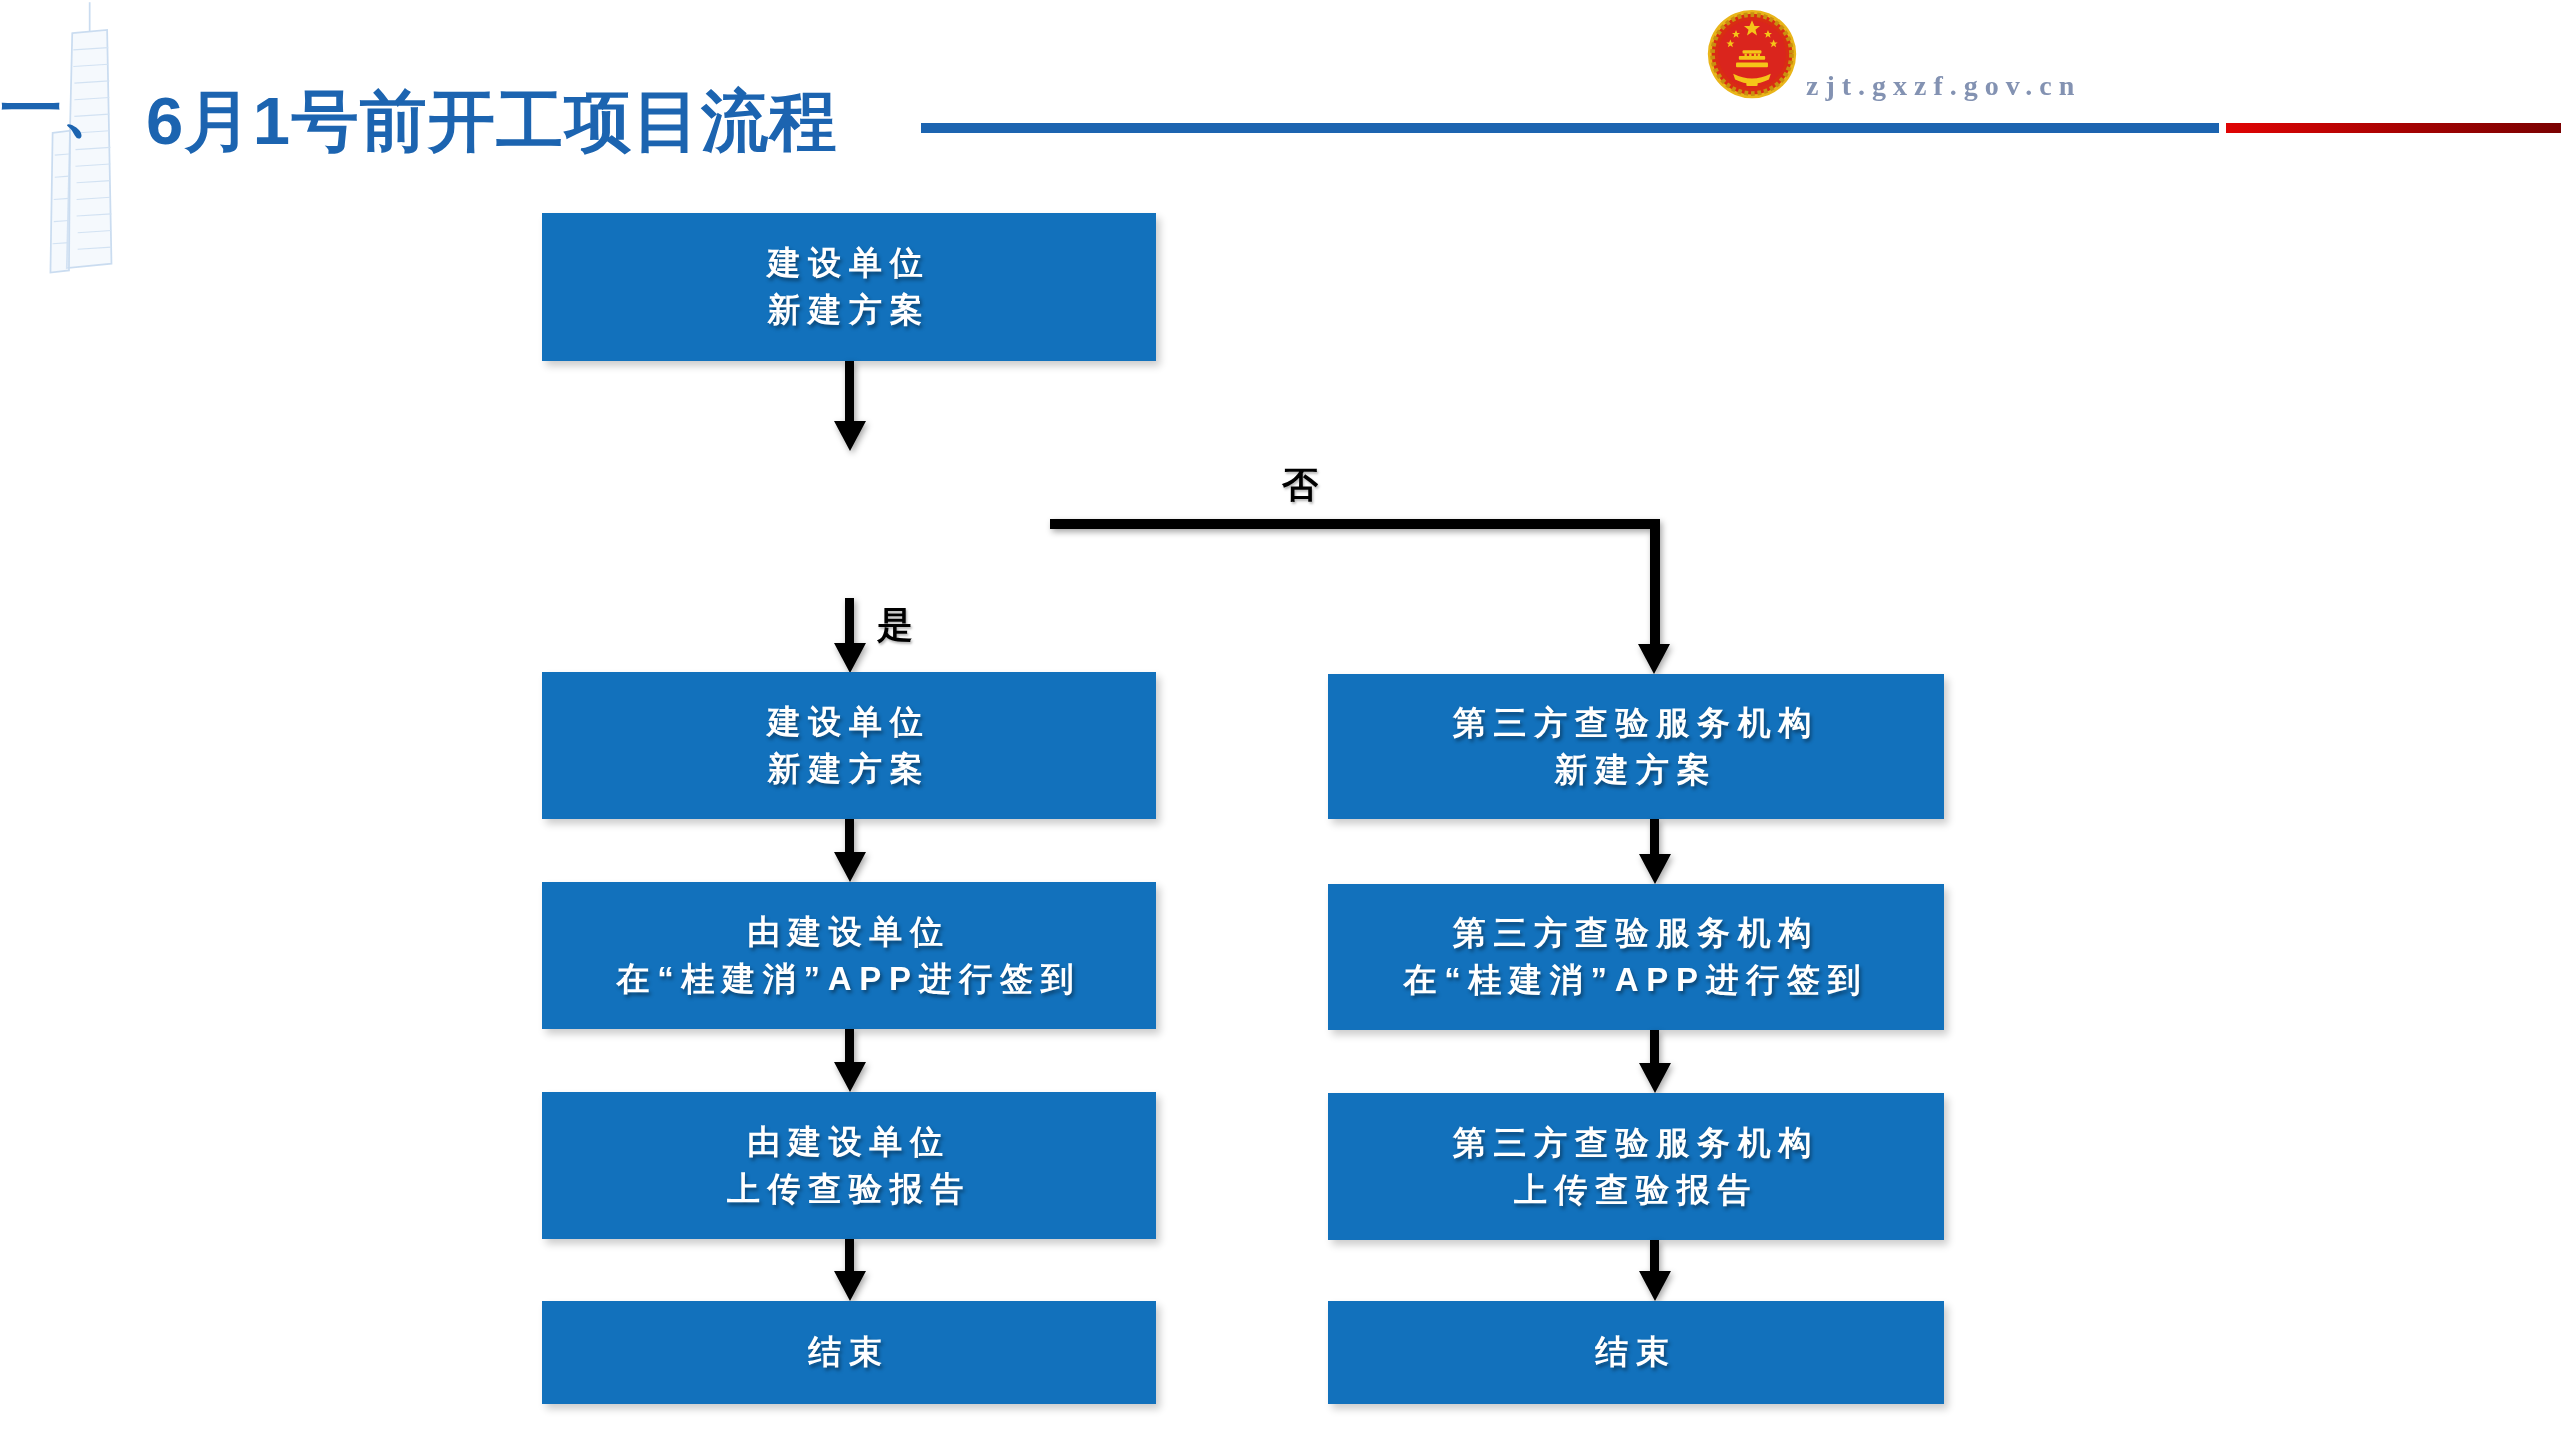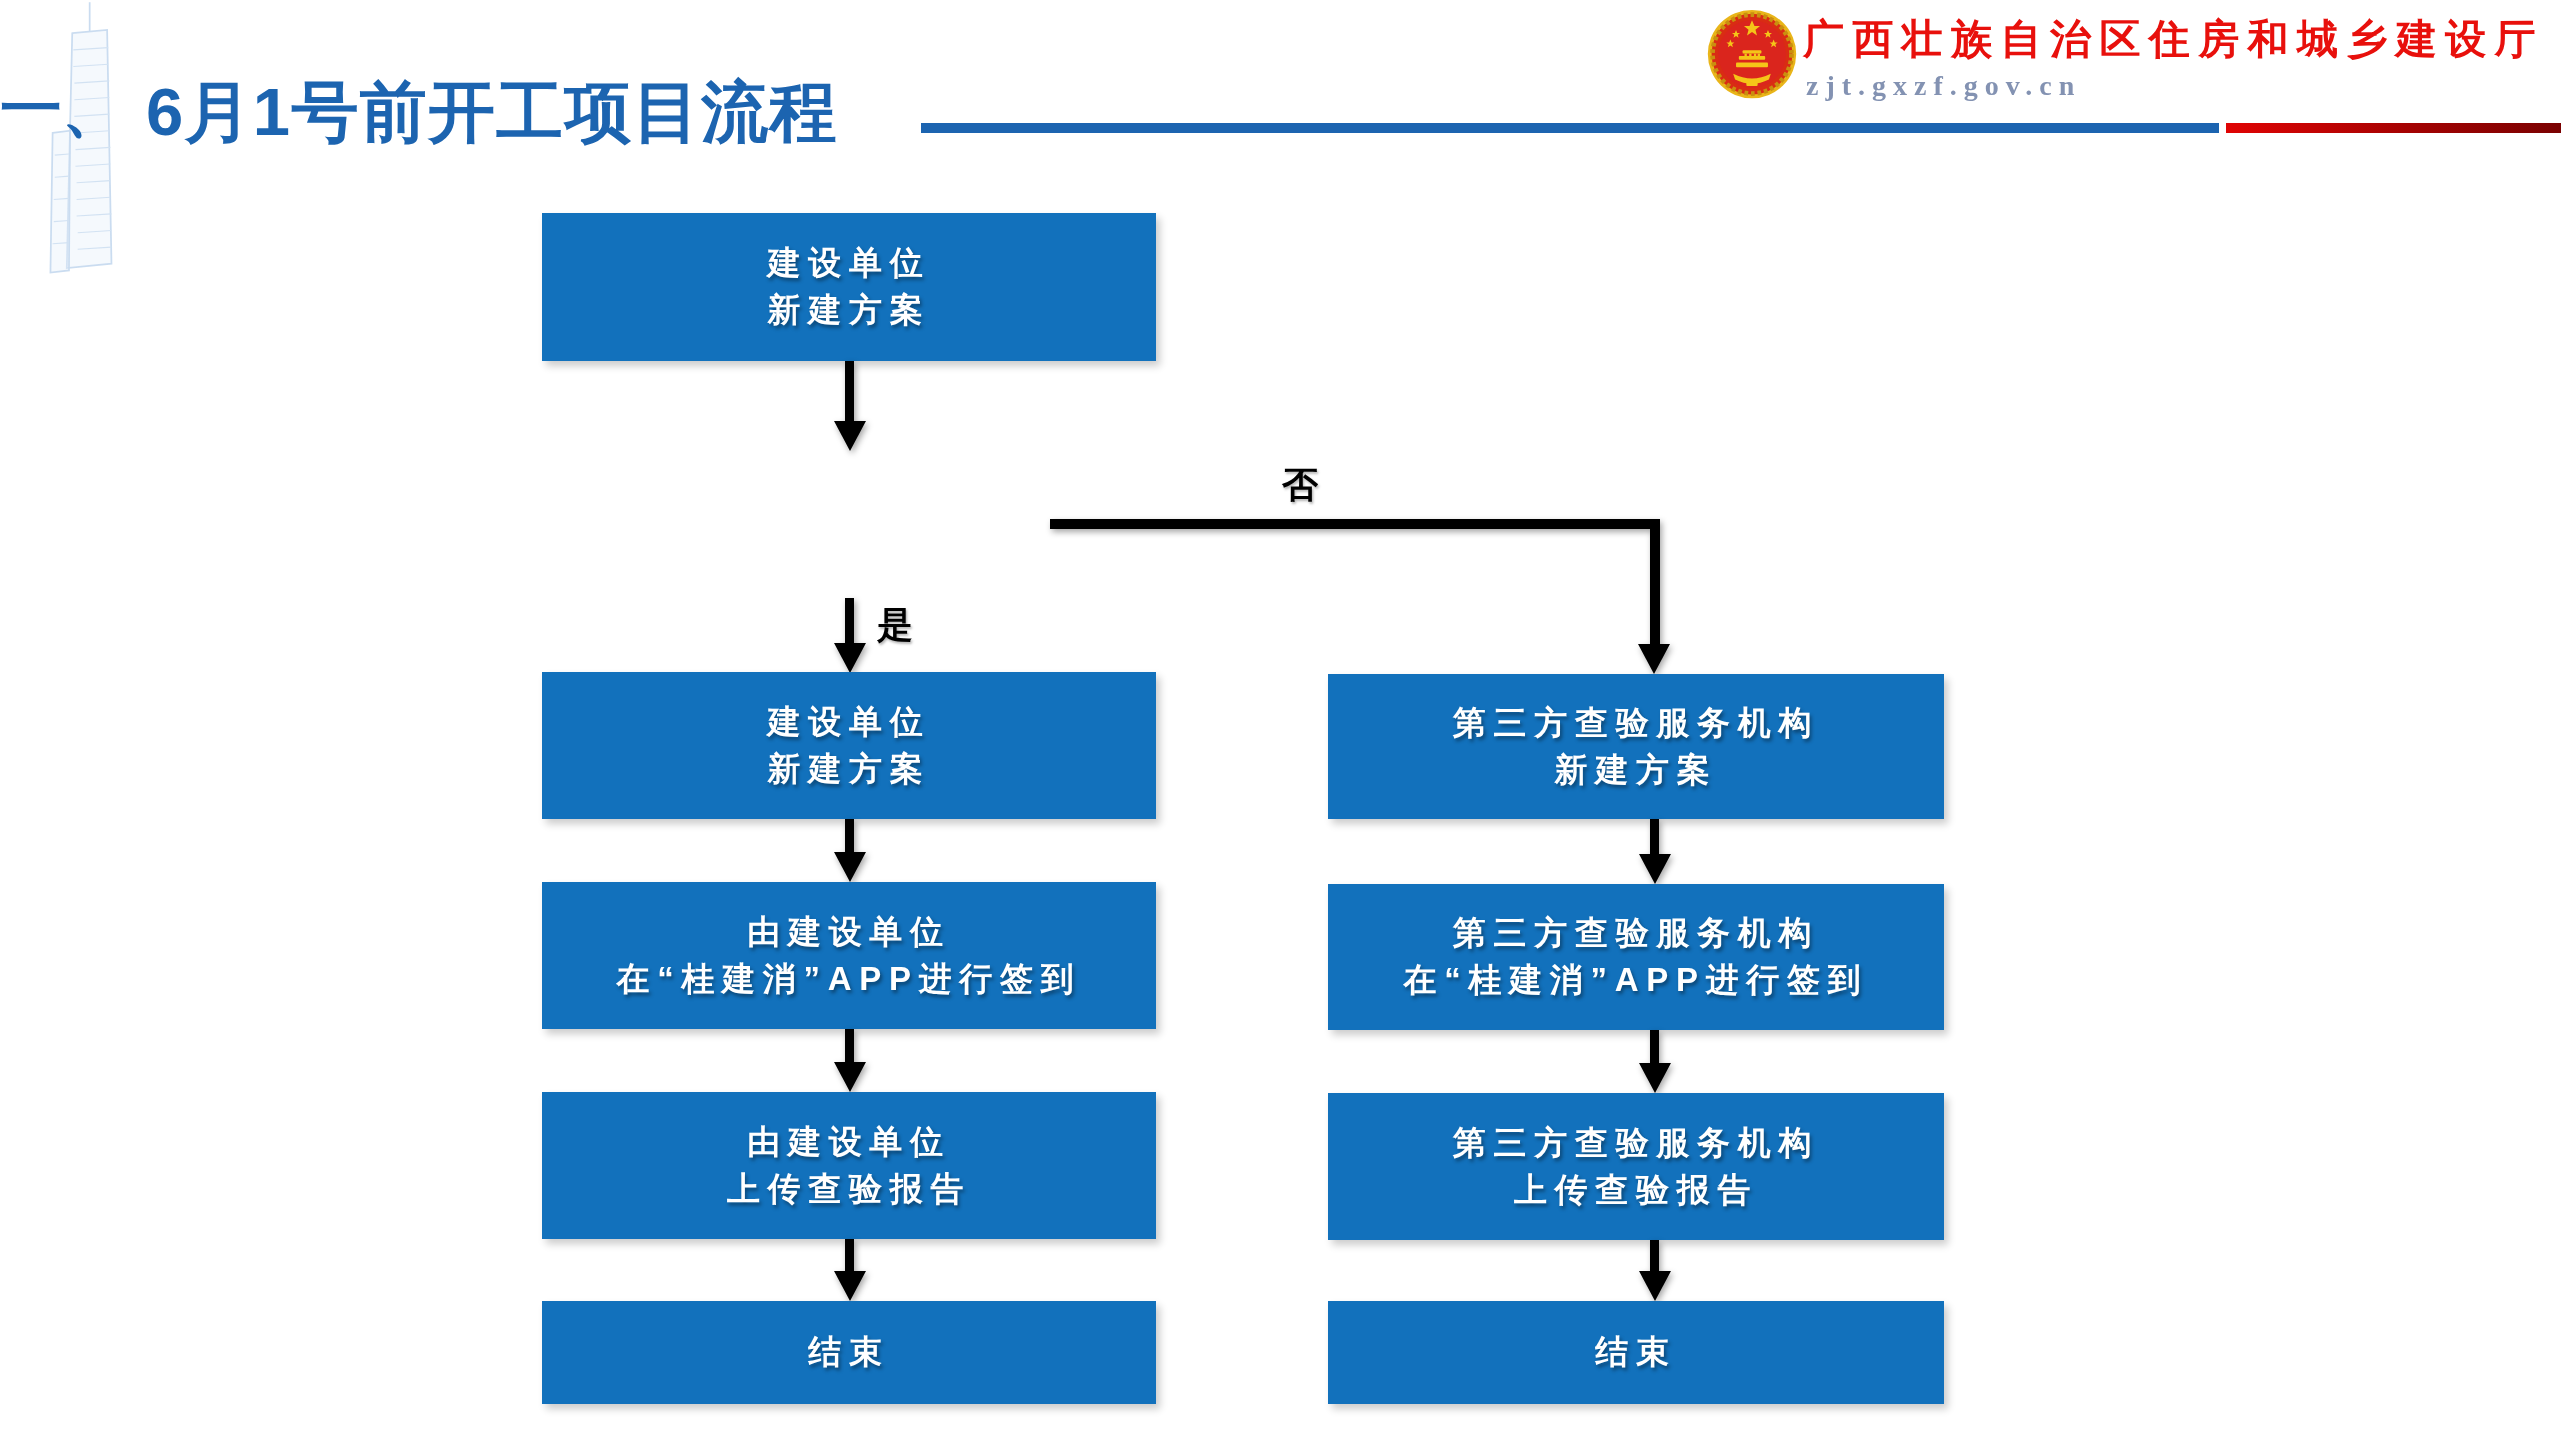--- a/index.html
+++ b/index.html
@@ -9,21 +9,21 @@
   }
   #canvas{position:absolute;left:0;top:0;width:2576px;height:1449px;background:#ffffff;}
 
   
   .watermark{position:absolute;left:33px;top:0;width:109px;height:277px;opacity:.55;}
   .section-marker{
     position:absolute;left:0px;top:76px;color:#1c64b0;
     font-size:62px;font-weight:900;line-height:1.05;white-space:nowrap;
   }
   .page-title{
-    position:absolute;left:146px;top:67px;color:#1c64b0;
+    position:absolute;left:146px;top:76px;color:#1c64b0;
     font-size:67px;font-weight:900;letter-spacing:1.3px;white-space:nowrap;
   }
   .rule-blue{position:absolute;left:921px;top:123px;width:1298px;height:10.3px;background:#1c64b0;}
   .rule-red{position:absolute;left:2226px;top:123px;width:335px;height:10.3px;
     background:linear-gradient(90deg,#e00404 0%,#a40202 55%,#7a0101 100%);}
   .emblem{position:absolute;left:1705px;top:7.7px;width:94px;height:94px;}
   .agency-name{
     position:absolute;left:1803px;top:11.6px;color:#e8100c;
     font-size:41px;font-weight:800;letter-spacing:8.4px;white-space:nowrap;
   }
@@ -125,21 +125,20 @@
       <rect x="33" y="58" width="34" height="5" rx="1"></rect>
       <rect x="42" y="48.5" width="2.5" height="3"></rect>
         <rect x="47" y="48.5" width="2.5" height="3"></rect>
       <rect x="52" y="48.5" width="2.5" height="3"></rect>
         <rect x="56" y="48.5" width="2.5" height="3"></rect>
       <path d="M30,70 Q50,80 70,70 L68,76 Q50,85 32,76 Z"></path>
       <rect x="44" y="78" width="12" height="5" rx="1"></rect>
     </g>
   </svg>
 
-  <div class="agency-name">广西壮族自治区住房和城乡建设厅</div>
   <div class="agency-url">zjt.gxzf.gov.cn</div>
 
   <div class="fbox col-left" style="top:213px;height:148px;">
     <div class="line">建设单位</div>
     <div class="line">新建方案</div>
   </div>
 
   <div class="arrow" style="left:833px;top:361px;">
     <div class="shaft" style="height:60px;"></div>
       <div class="head"></div>

